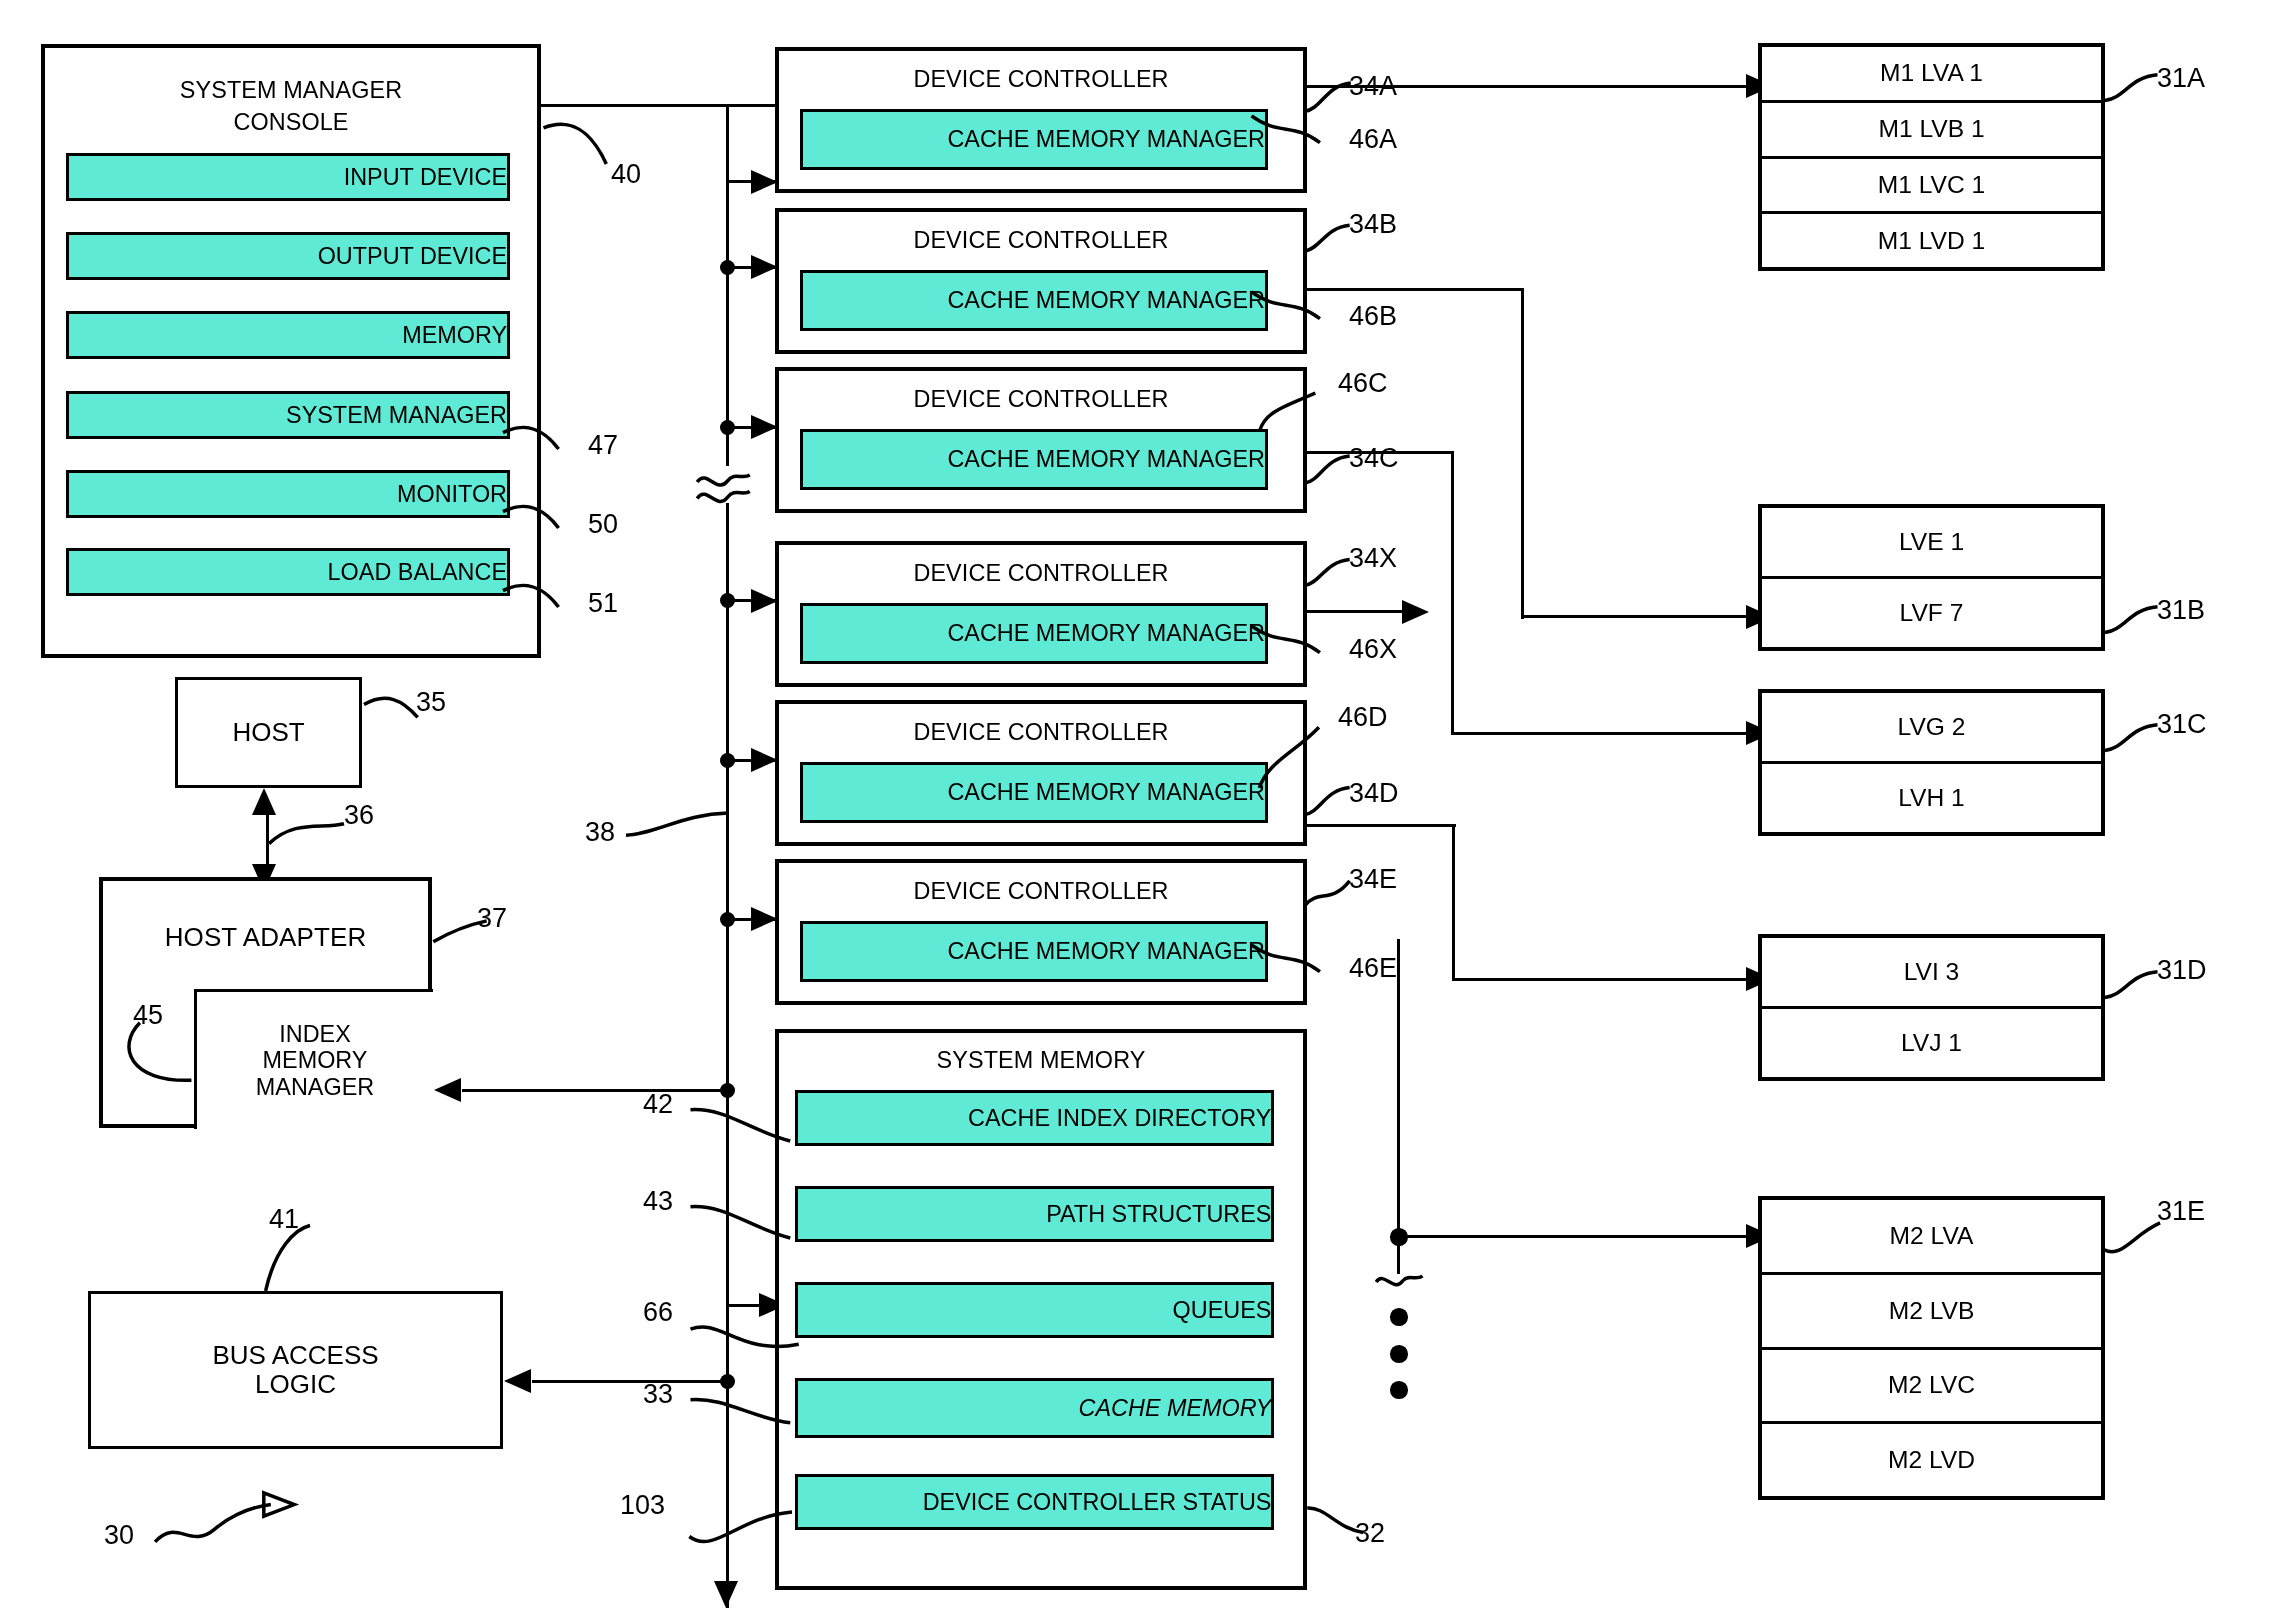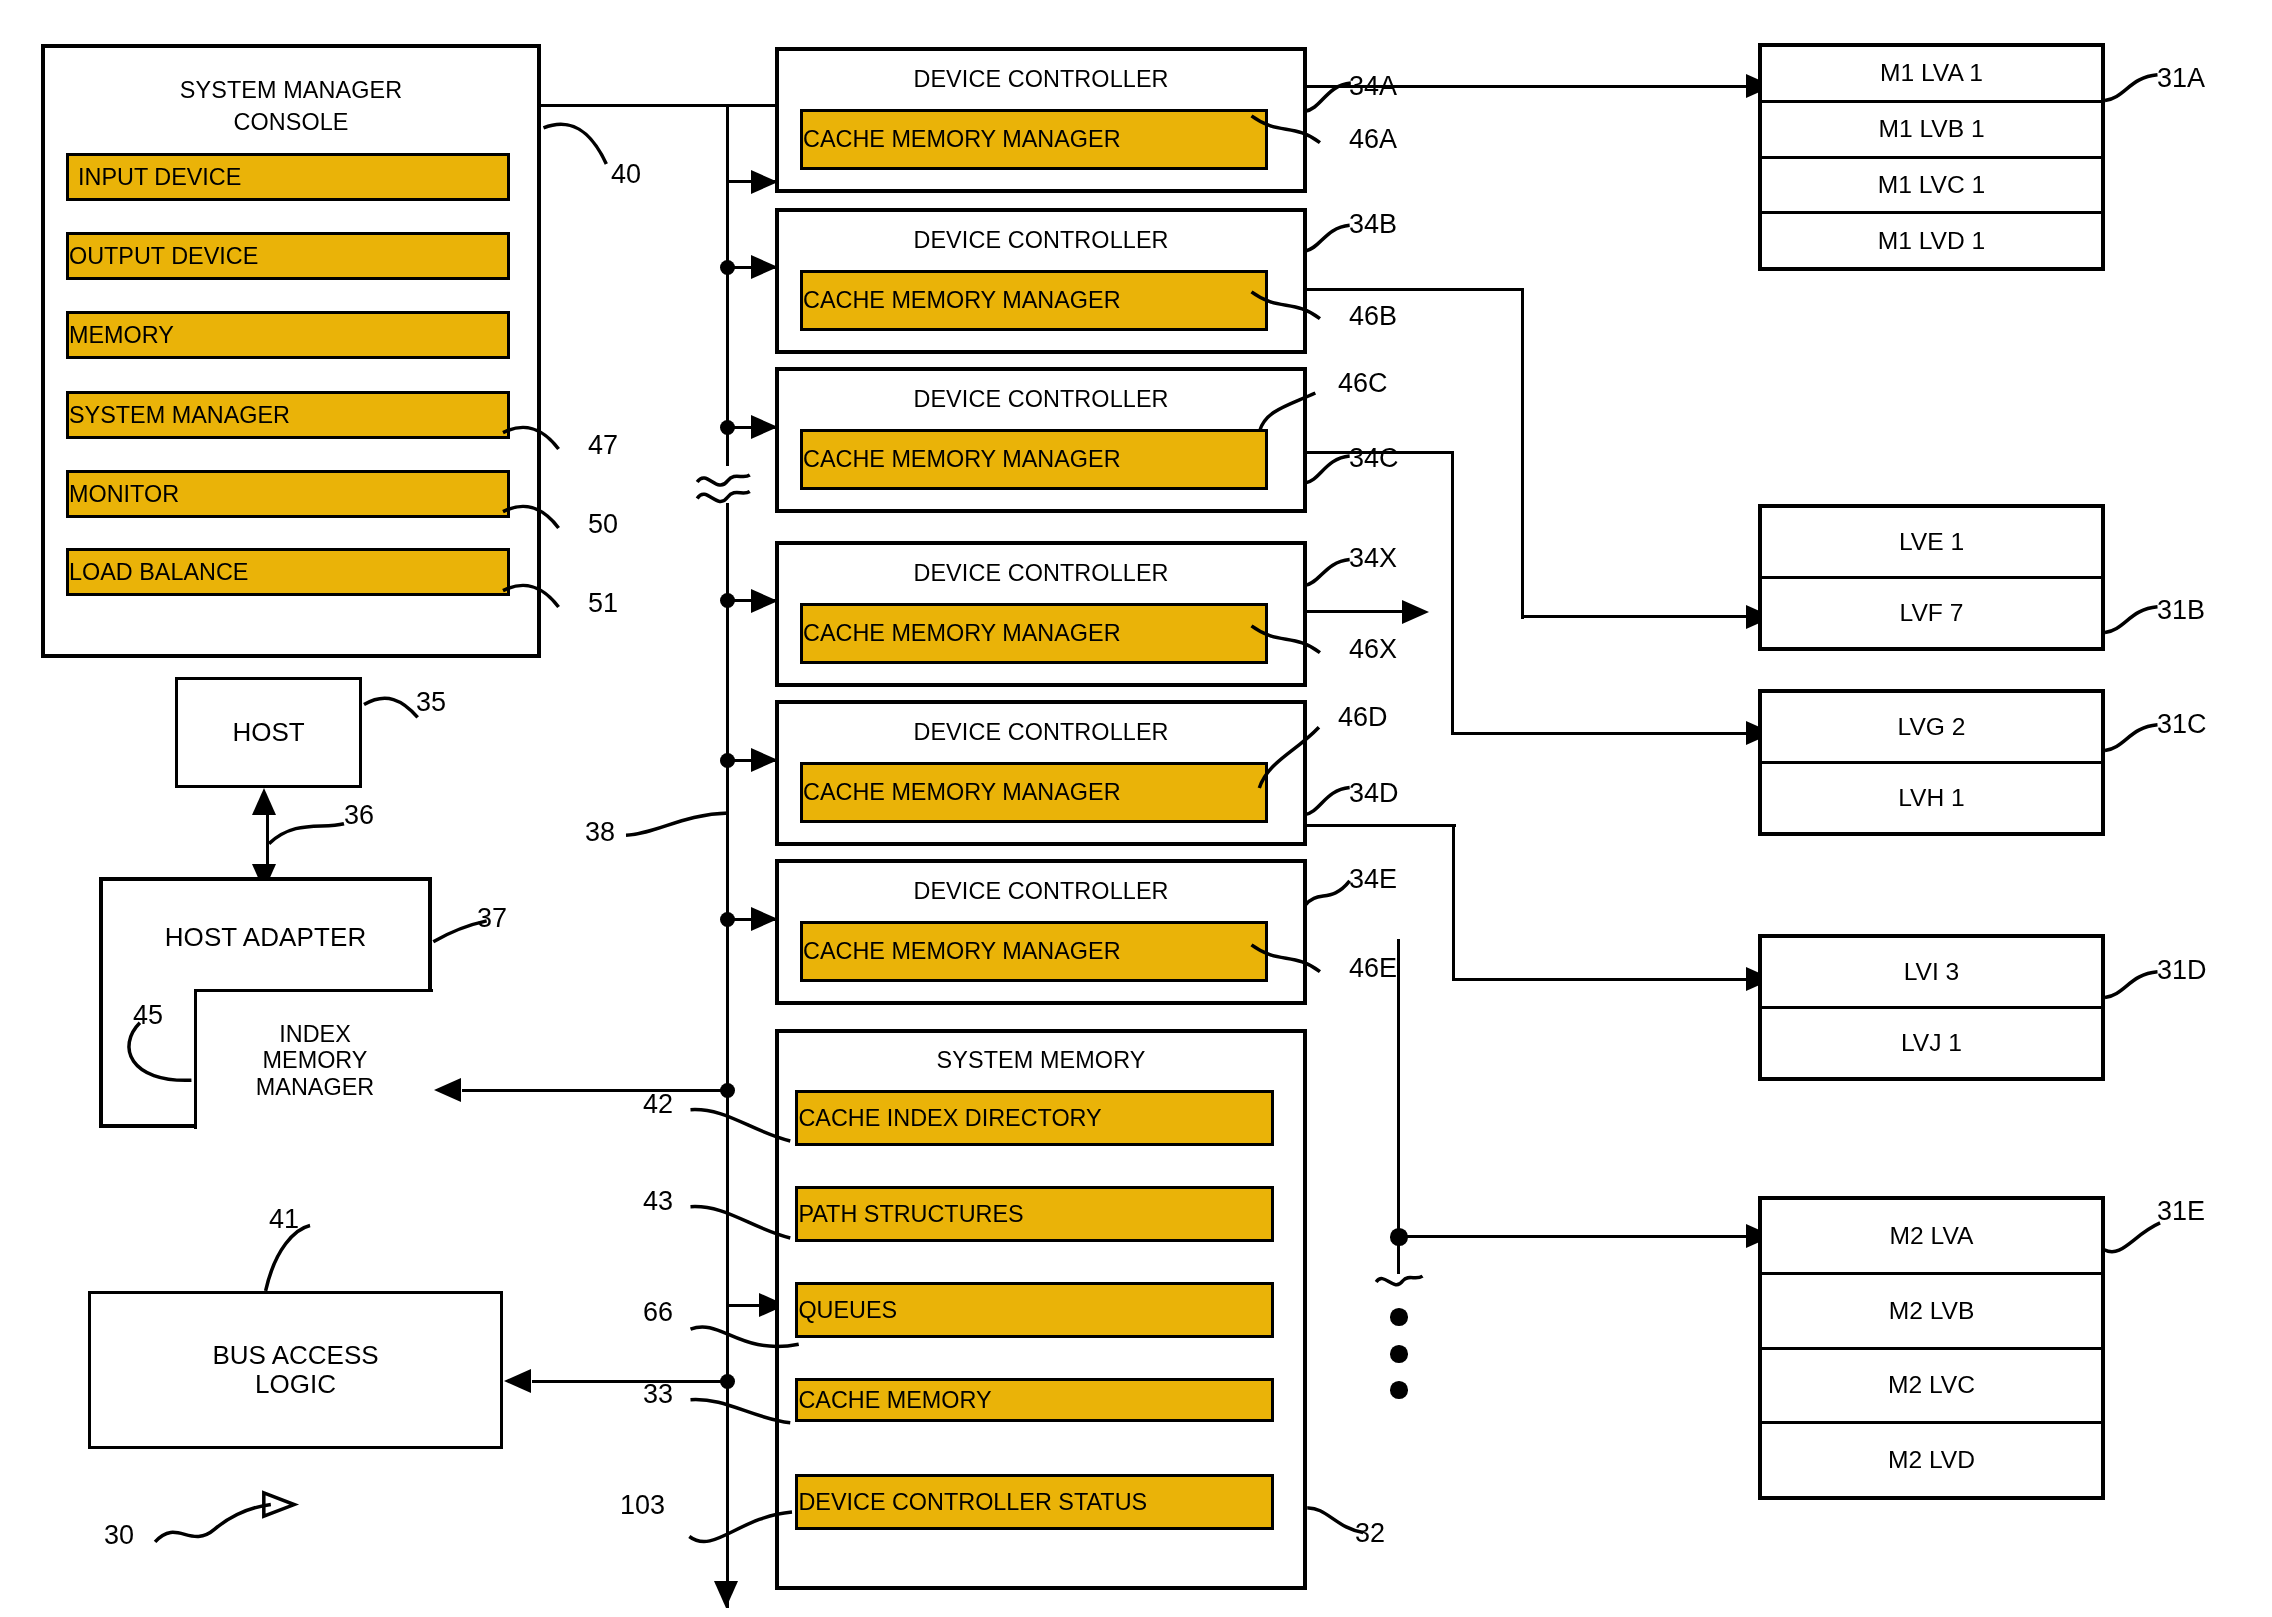--- a/index.html
+++ b/index.html
@@ -55,24 +55,24 @@
     text-align: center;
     font-size: 23.4px;
     letter-spacing: 0.1px;
     white-space: nowrap;
   }
 
   .inner {
     position: absolute;
     box-sizing: border-box;
     border: 3.5px solid #000;
-    background: #eab308;
+    background: #5eead4;
     display: flex;
     align-items: center;
-    justify-content: flex-start;
+    justify-content: flex-end;
     text-align: center;
     font-size: 23.4px;
     white-space: nowrap;
   }
   .inner::after {
     content: "";
     position: absolute;
     left: 2.9px;
     top: 2.9px;
     right: -5.3px;
@@ -429,21 +429,21 @@
 
     <div class="inner" style="left:16.4px; top:57px; width:479px; height:56px;">
       <span>CACHE INDEX DIRECTORY</span>
     </div>
     <div class="inner" style="left:16.4px; top:153px; width:479px; height:56px;">
       <span>PATH STRUCTURES</span>
     </div>
     <div class="inner" style="left:16.4px; top:249px; width:479px; height:56px;">
       <span>QUEUES</span>
     </div>
-    <div class="inner" style="left:16.4px; top:345px; width:479px; height:44px;">
+    <div class="inner" style="left:16.4px; top:345px; width:479px; height:60px;font-style:italic;">
       <span>CACHE MEMORY</span>
     </div>
     <div class="inner" style="left:16.4px; top:441px; width:479px; height:56px;">
       <span>DEVICE CONTROLLER STATUS</span>
     </div>
   </div>
 
   <svg class="lead" style="left:690px; top:1105px; width:117px; height:58px;" viewBox="0 0 200 100" width="117" height="58">
     <path d="M0,8 C60,4 106,46 172,62"></path>
   </svg>

